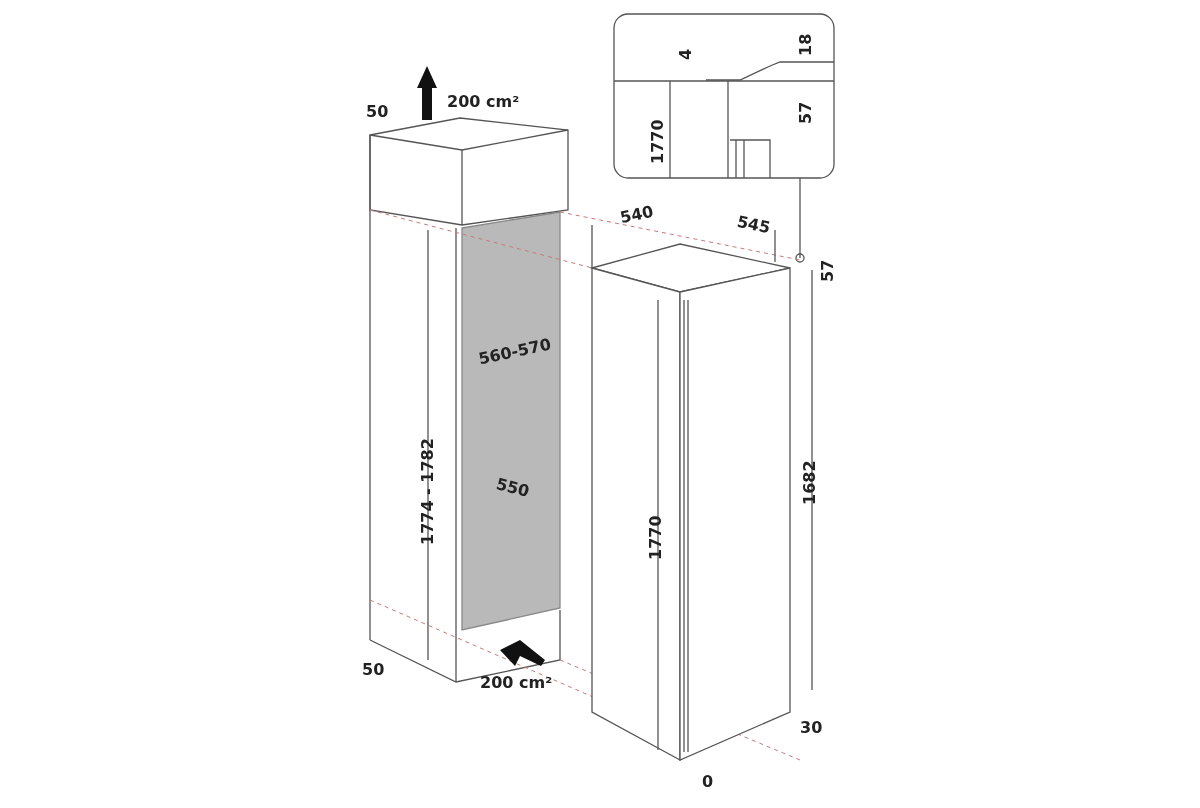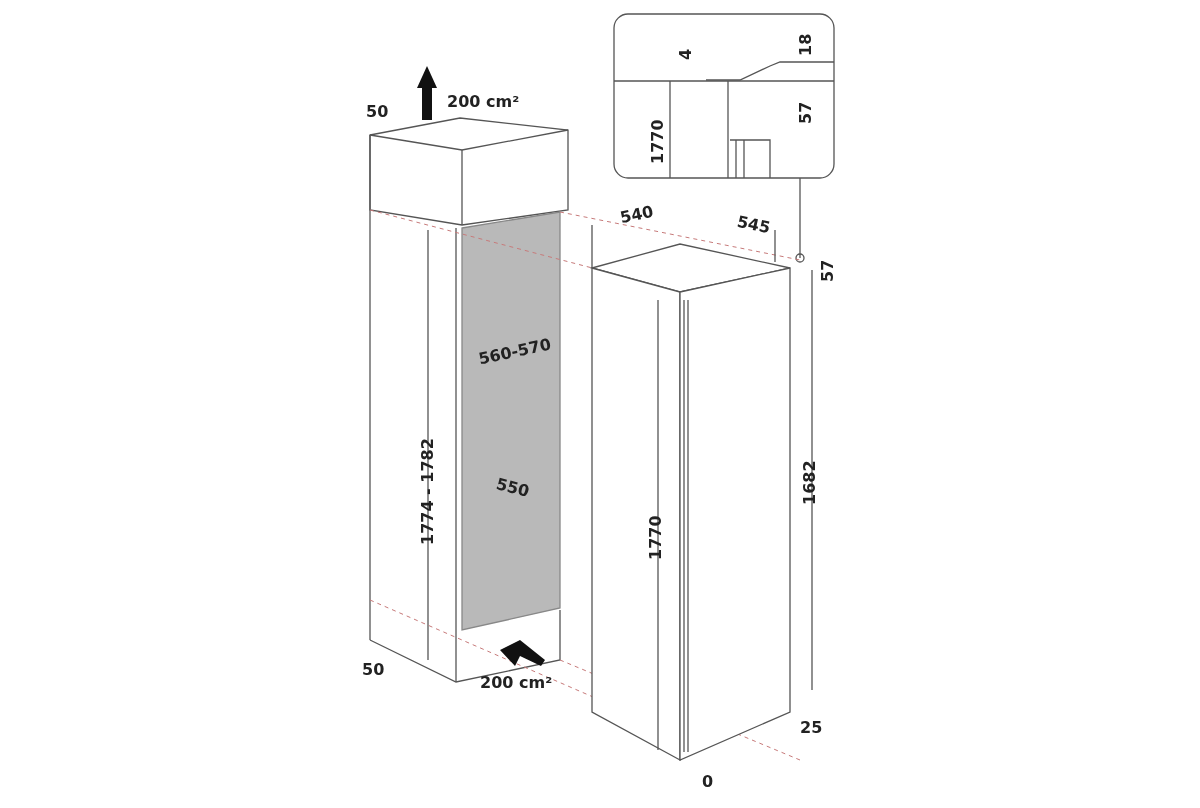--- a/index.html
+++ b/index.html
@@ -68,18 +68,18 @@
 <div class="lbl" style="left:362px;top:660px;">50</div>
 <div class="lbl" style="left:480px;top:673px;">200 cm²</div>
 <div class="lbl v" style="left:418px;top:545px;">1774 - 1782</div>
 <div class="lbl" style="left:478px;top:342px;transform:rotate(-12deg);">560-570</div>
 <div class="lbl" style="left:496px;top:478px;transform:rotate(14deg);">550</div>
 <div class="lbl" style="left:620px;top:205px;transform:rotate(-12deg);">540</div>
 <div class="lbl" style="left:737px;top:215px;transform:rotate(12deg);">545</div>
 <div class="lbl v" style="left:818px;top:282px;">57</div>
 <div class="lbl v" style="left:646px;top:560px;">1770</div>
 <div class="lbl v" style="left:800px;top:505px;">1682</div>
-<div class="lbl" style="left:800px;top:718px;">25</div>
+<div class="lbl" style="left:800px;top:718px;">30</div>
 <div class="lbl" style="left:702px;top:772px;">0</div>
 <div class="lbl v" style="left:676px;top:60px;">4</div>
 <div class="lbl v" style="left:796px;top:56px;">18</div>
 <div class="lbl v" style="left:796px;top:124px;">57</div>
 <div class="lbl v" style="left:648px;top:164px;">1770</div>
 
 </body></html>

